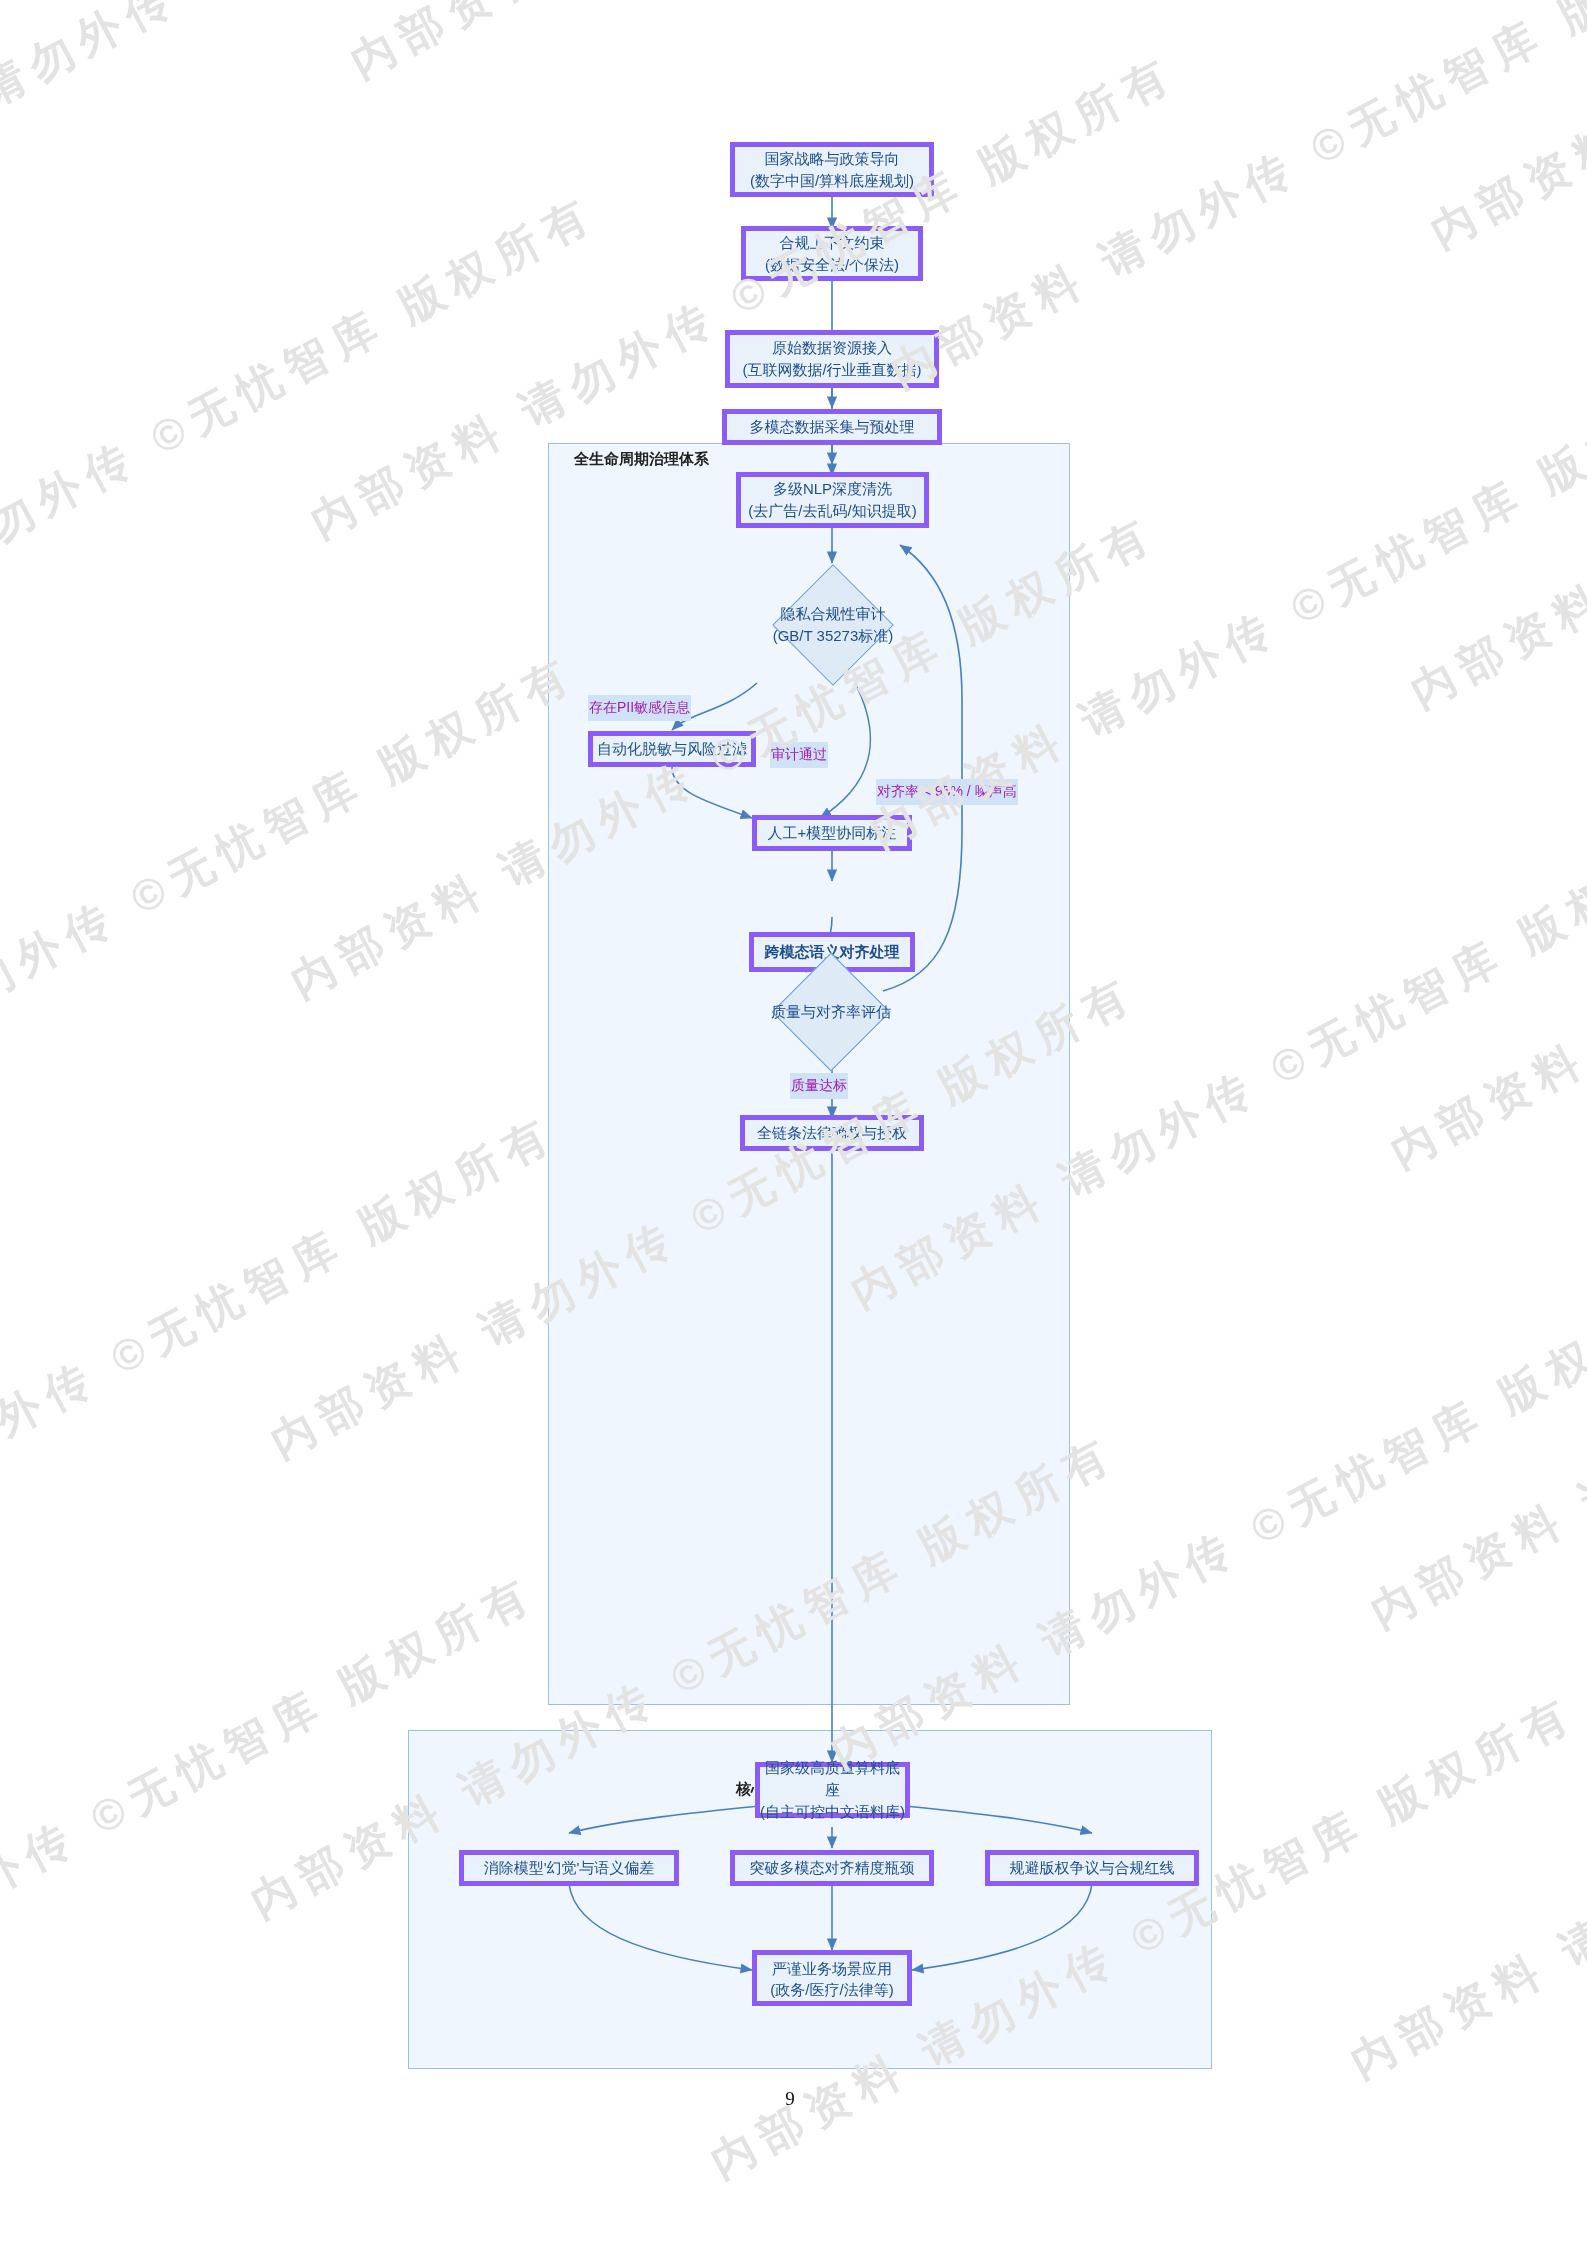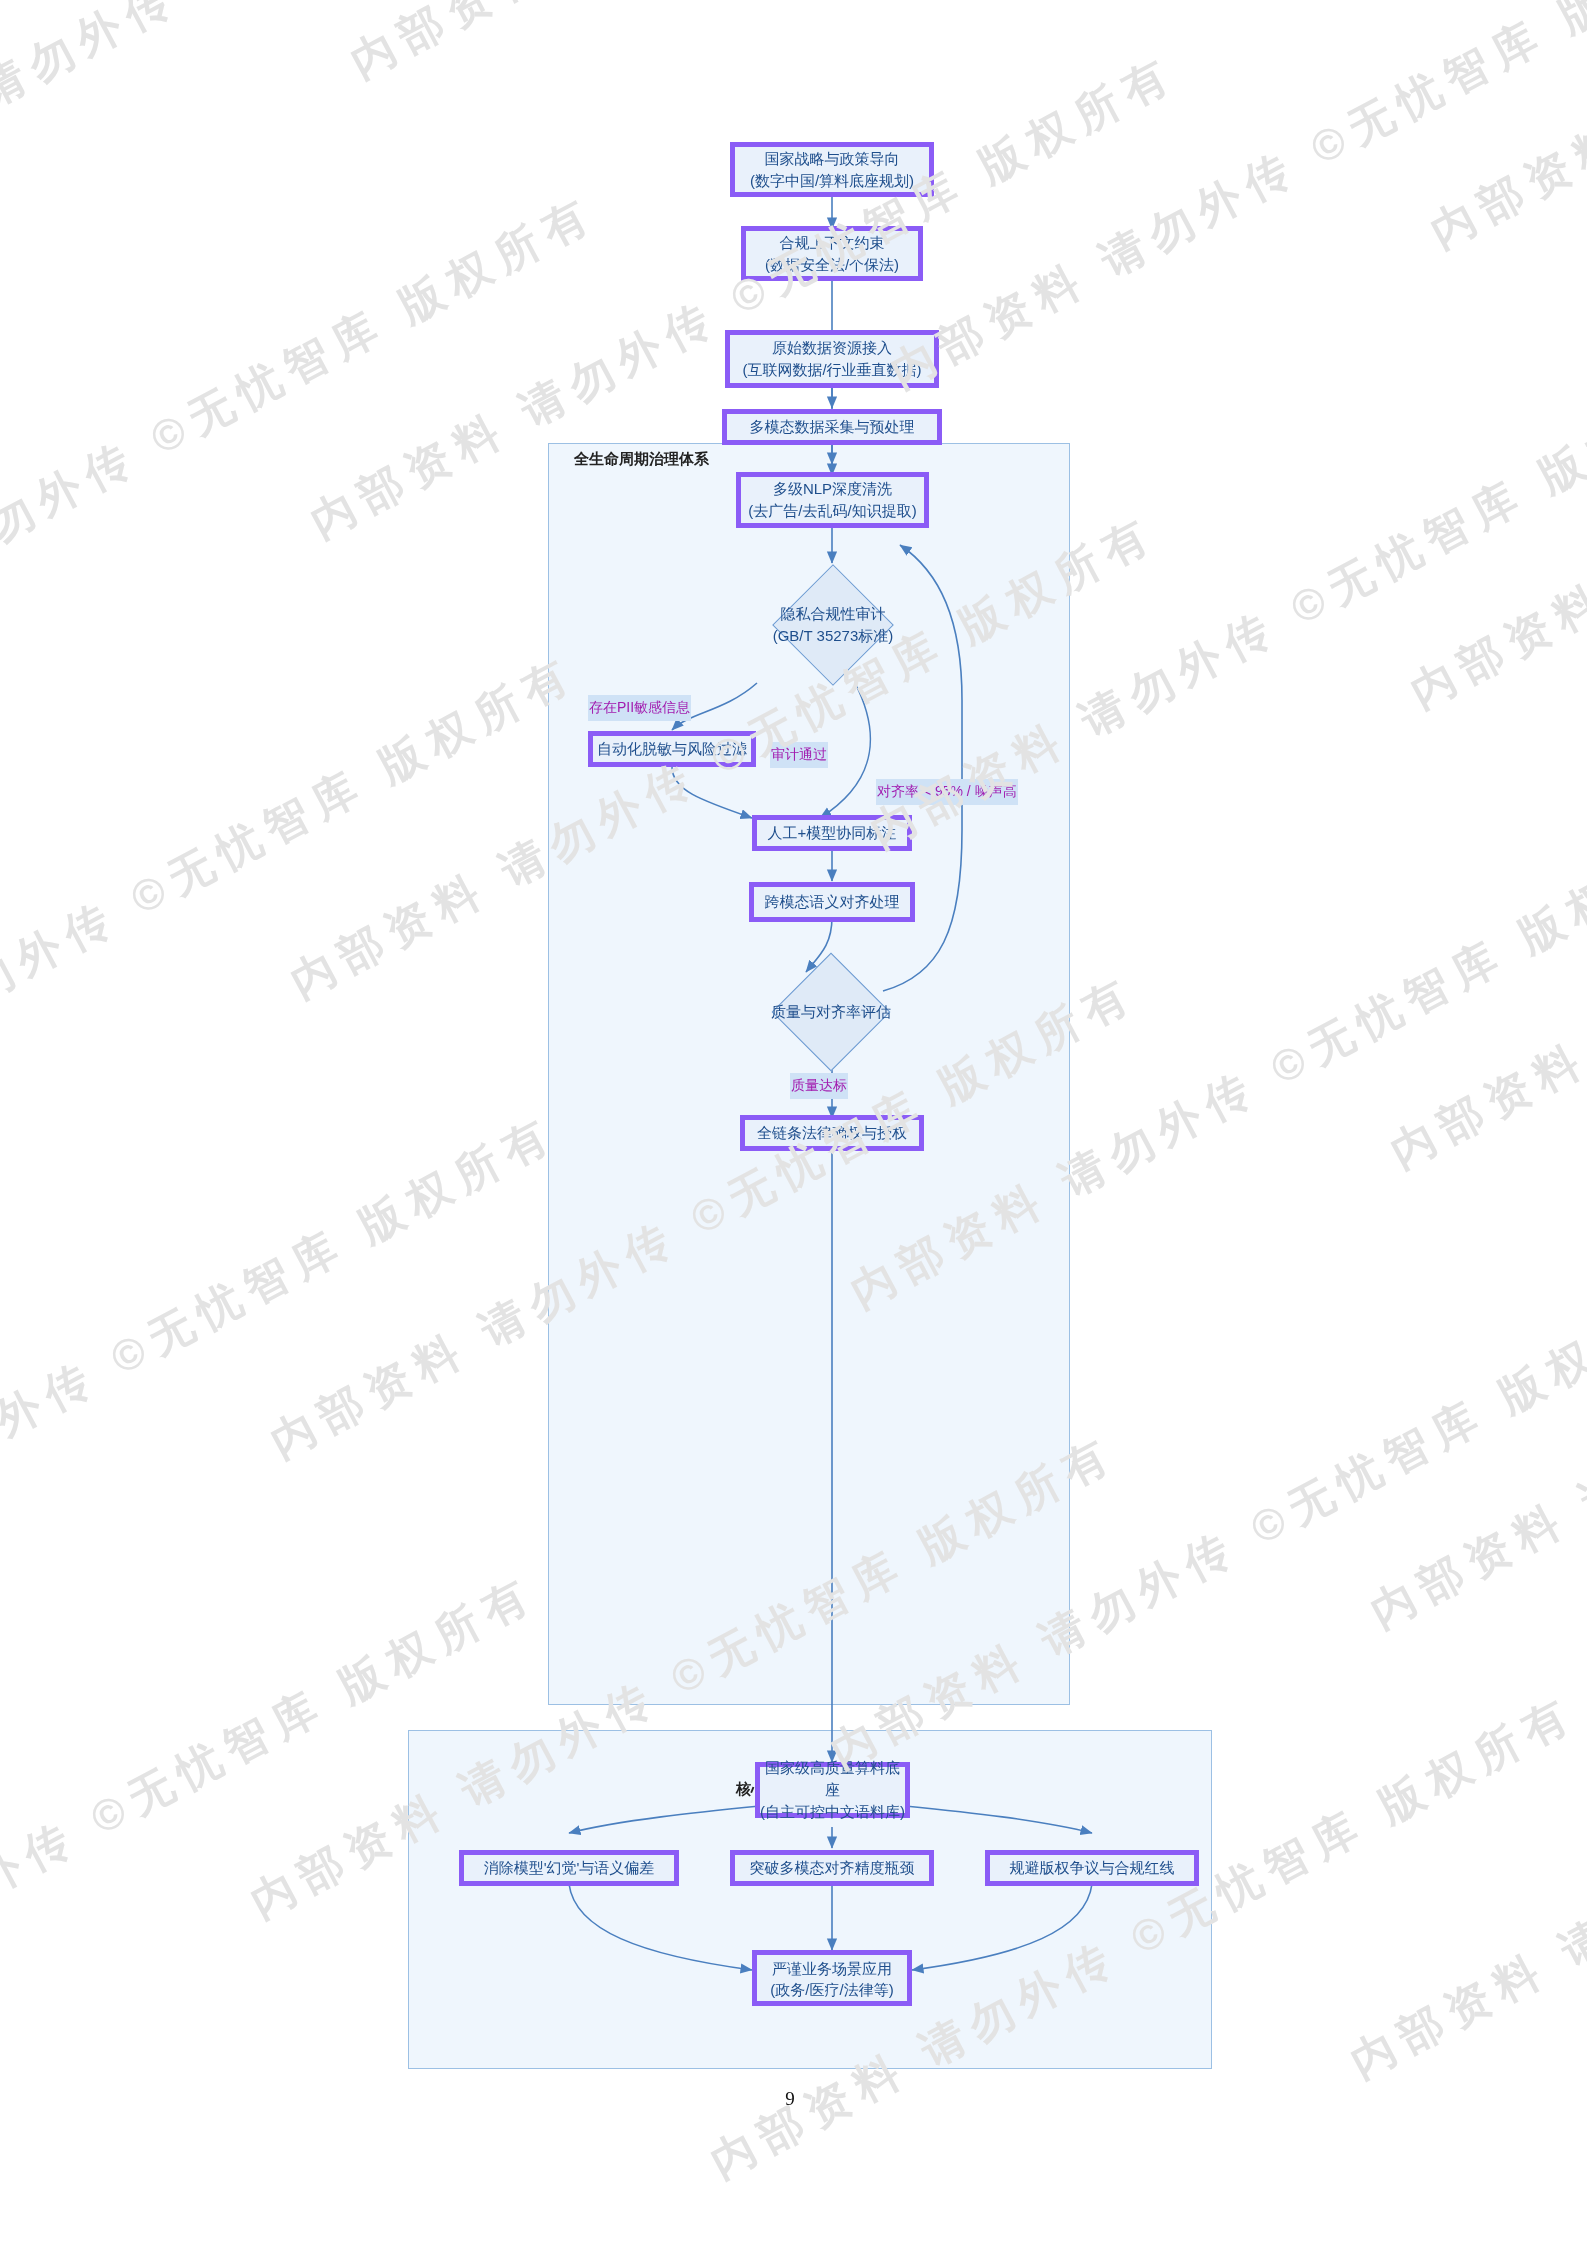--- a/index.html
+++ b/index.html
@@ -258,21 +258,21 @@
   </div>
 
   <div class="node-box" style="left:588px; top:731px; width:168px; height:36px;">
     <span>自动化脱敏与风险过滤</span>
   </div>
 
   <div class="node-box" style="left:752px; top:815px; width:160px; height:36px;">
     <span>人工+模型协同标注</span>
   </div>
 
-  <div class="node-box" style="left:749px; top:882px; width:166px; height:40px;">
+  <div class="node-box" style="left:749px; top:932px; width:166px; height:40px;font-weight:bold;">
     <span>跨模态语义对齐处理</span>
   </div>
 
   <div class="diamond-wrap" style="left:789px; top:970px; width:84px; height:84px;">
     <div class="diamond-shape"></div>
     <div class="diamond-label">
       <span>质量与对齐率评估</span>
     </div>
   </div>
 

